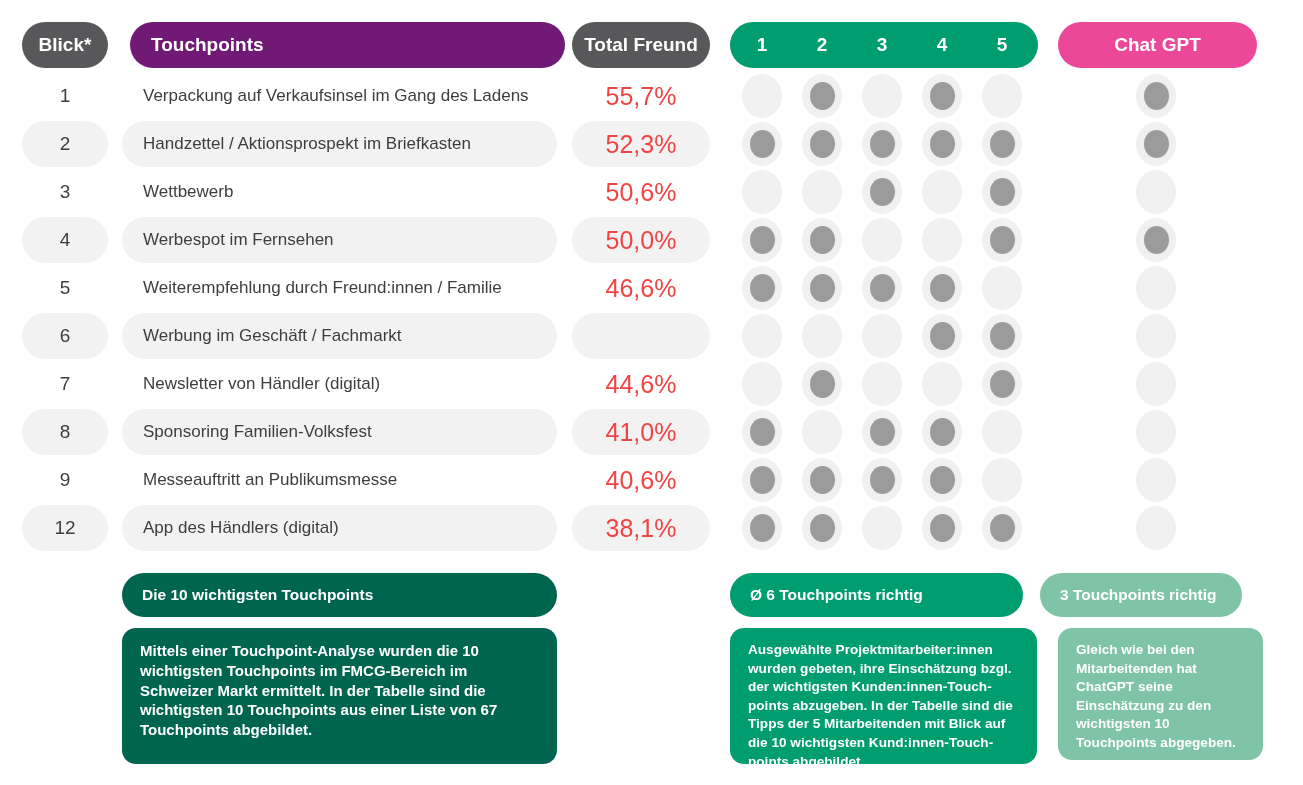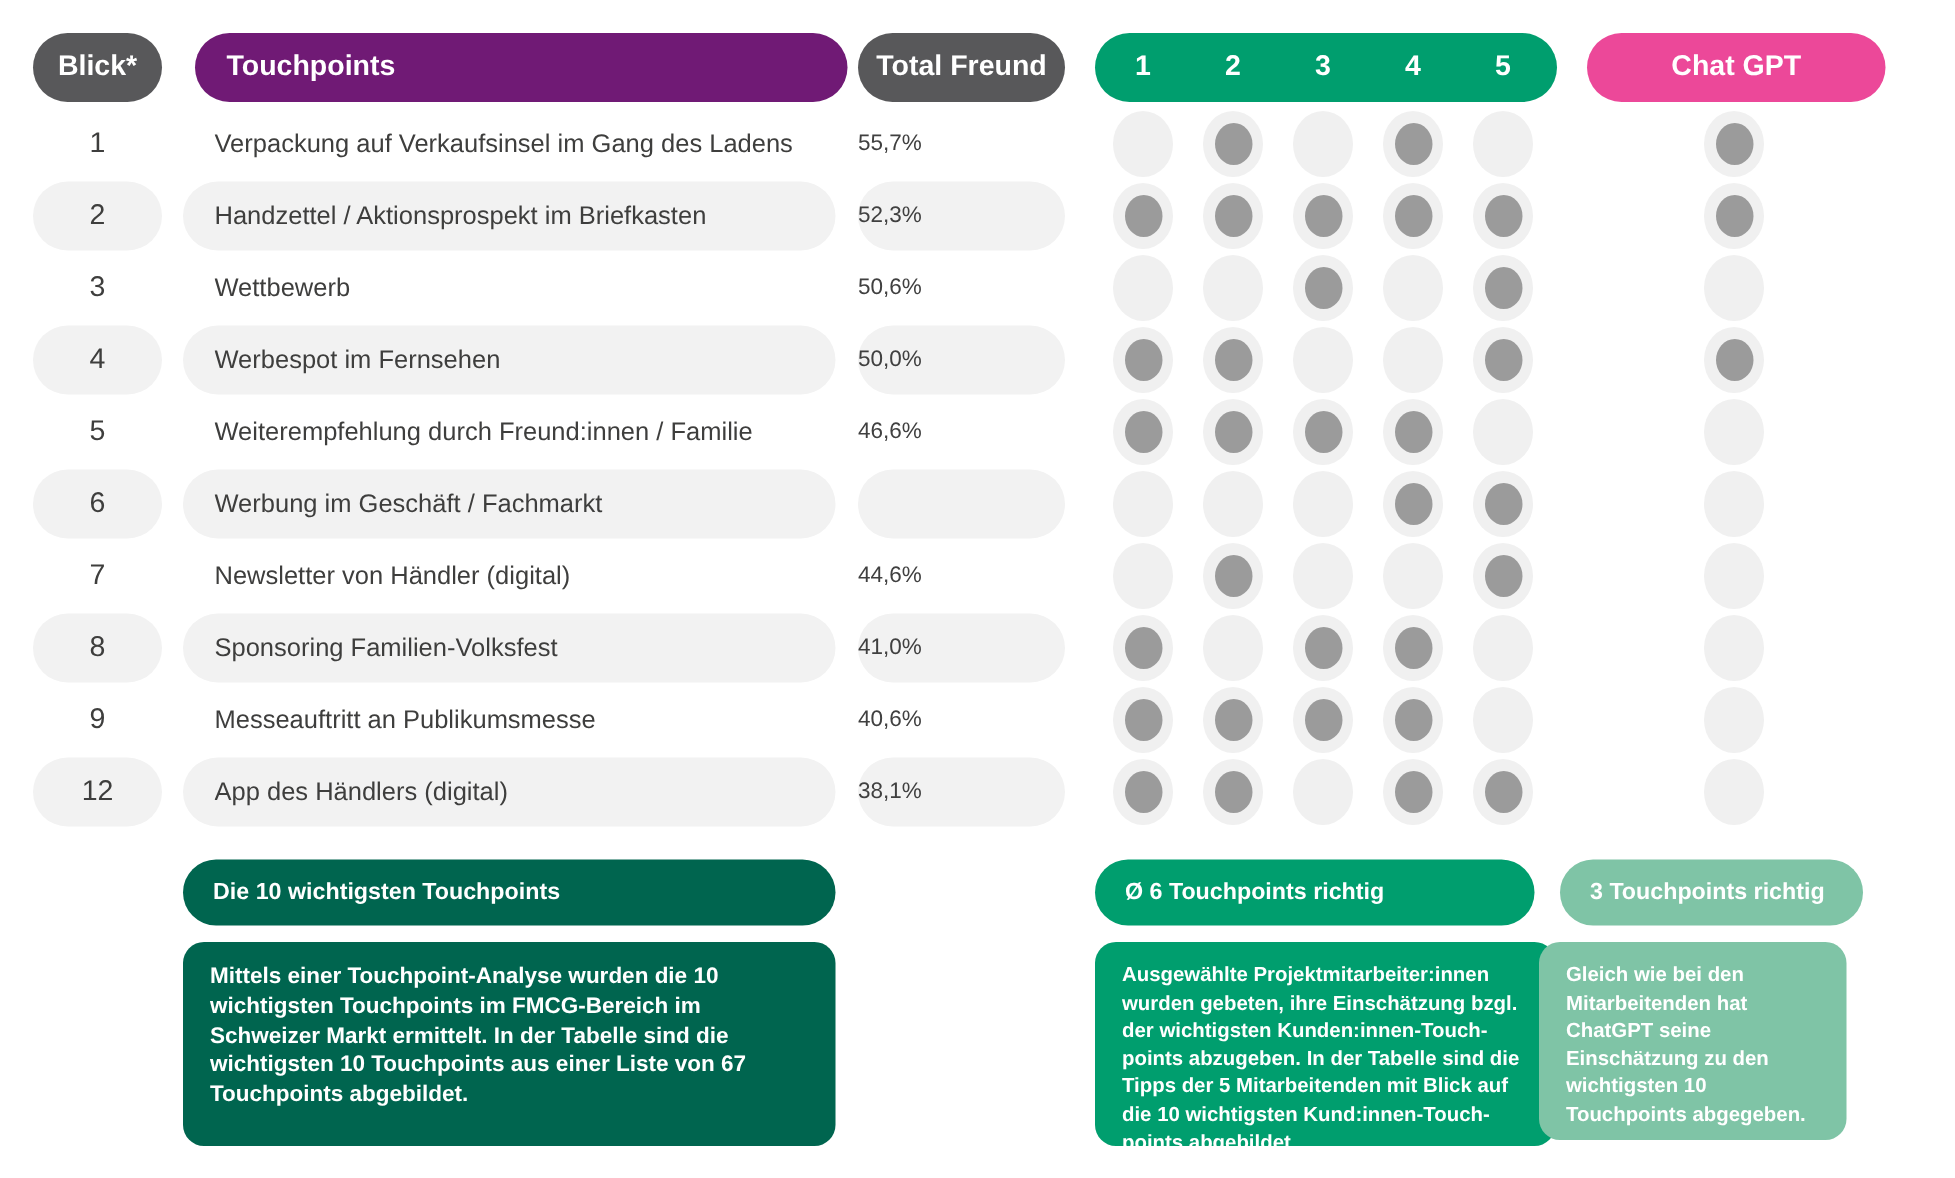--- a/index.html
+++ b/index.html
@@ -31,21 +31,21 @@
     position:absolute; left:22px; top:0; width:86px; height:46px;
     text-align:center; line-height:46px; font-size:19px; color:#3E3E3D;
   }
   .cell-label {
     position:absolute; left:143px; top:0; width:400px; height:46px;
     line-height:46px; font-size:17px; color:#3E3E3D;
     white-space:nowrap; overflow:hidden;
   }
   .cell-reach {
     position:absolute; left:572px; top:0; width:138px; height:46px;
-    line-height:46px; font-size:15px; color:#404040;
+    text-align:center; line-height:46px; font-size:25px; color:#ef4444;
   }
   .dot-outer {
     position:absolute; top:1px; width:40px; height:44px; margin-left:-20px;
     border-radius:50%; background:#F0F0F0;
   }
   .dot-inner {
     position:absolute; left:50%; top:50%; width:25px; height:28px;
     margin:-14px 0 0 -12.5px; border-radius:50%; background:#9B9B9B;
   }
   .legend-title {
@@ -54,21 +54,21 @@
   }
   .legend-body {
     position:absolute; top:628px; border-radius:14px;
     color:#fff; font-weight:bold; padding:13px 16px 10px 18px;
   }
   .lg-left-t  { left:122px;  width:435px; background:#00654F; }
   .lg-mid-t   { left:730px;  width:293px; background:#009E6E; }
   .lg-right-t { left:1040px; width:202px; background:#7FC4A6; }
   .lg-left-b  { left:122px;  width:435px; height:136px; background:#00654F; font-size:15px;   line-height:1.32; }
   .lg-mid-b   { left:730px;  width:307px; height:136px; background:#009E6E; font-size:13.6px; line-height:1.37; }
-  .lg-right-b { left:1026px; width:205px; height:132px; background:#7FC4A6; font-size:13.6px; line-height:1.37; }
+  .lg-right-b { left:1058px; width:205px; height:132px; background:#7FC4A6; font-size:13.6px; line-height:1.37; }
 </style>
 </head>
 <body>
 
 <div class="canvas">
 
   <div class="pill hdr-rank">Blick*</div>
   <div class="pill hdr-touch padded">Touchpoints</div>
   <div class="pill hdr-reach">Total Freund</div>
   <div class="pill hdr-emp" id="emp-header">

